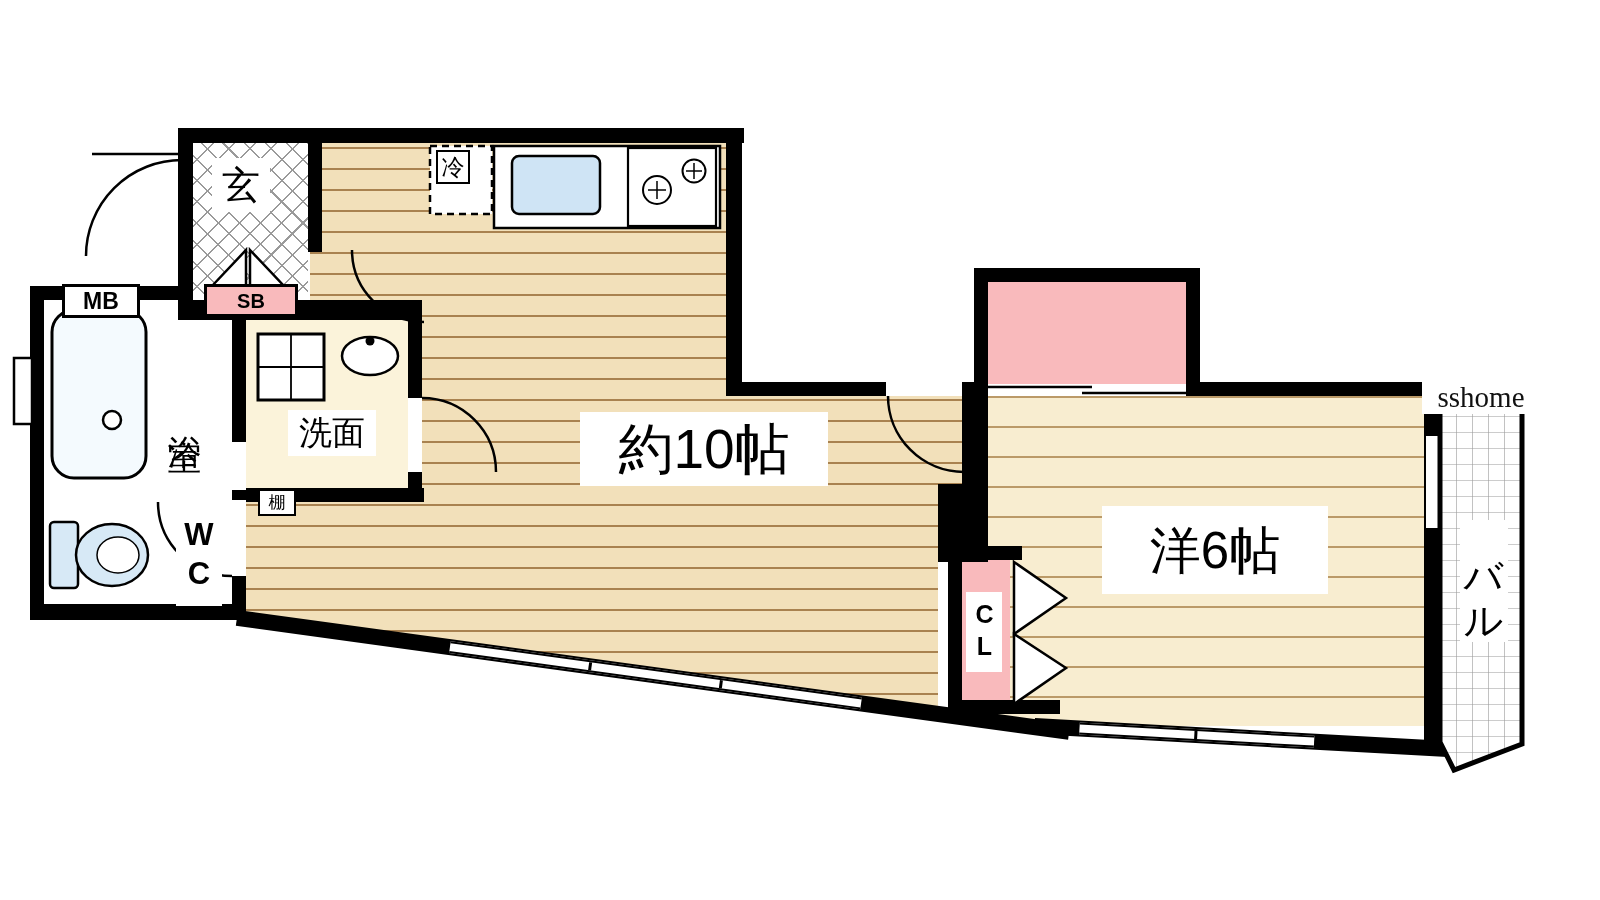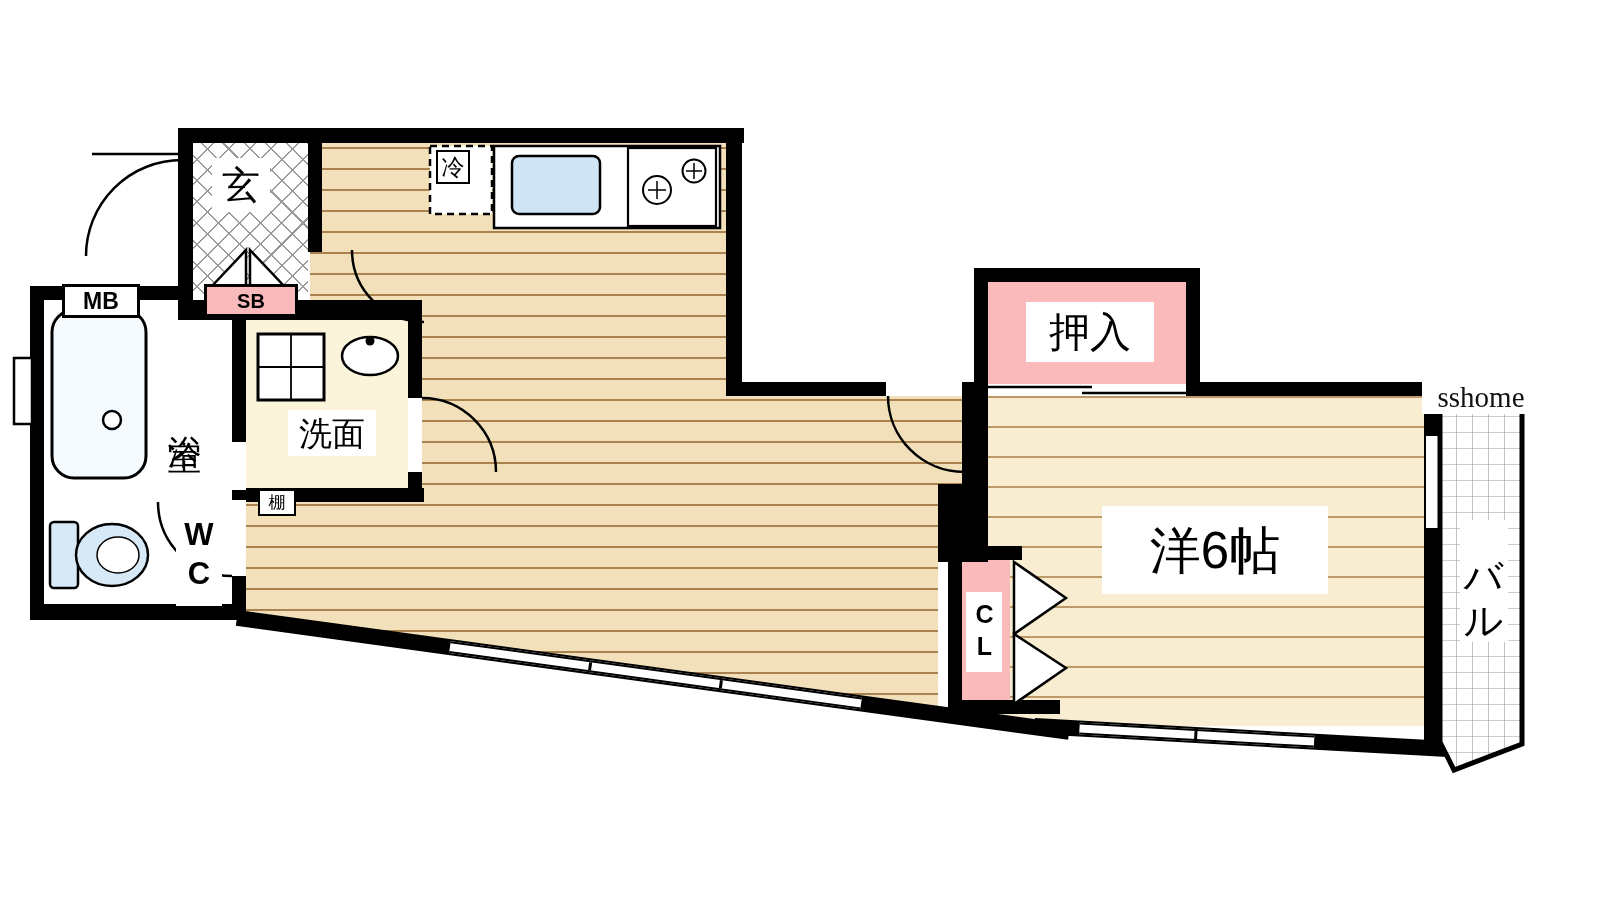--- a/index.html
+++ b/index.html
@@ -133,23 +133,23 @@
     <path d="M 158 502 A 74 74 0 0 0 232 576" fill="none" stroke="#000" stroke-width="2.5"></path>
     <path d="M 888 396 A 76 76 0 0 0 964 472" fill="none" stroke="#000" stroke-width="2.5"></path>
 
     <rect x="14" y="358" width="18" height="66" fill="#fff" stroke="#000" stroke-width="2.5"></rect>
   </svg>
 
   <div class="label wbg" style="left:212px;top:158px;width:58px;height:54px;font-size:38px;">玄</div>
   <div class="label wbg" style="left:62px;top:284px;width:78px;height:34px;border:3px solid #000;font-size:23px;font-weight:bold;">MB</div>
   <div class="label" style="left:204px;top:284px;width:94px;height:33px;border:3px solid #000;background:#f9babc;font-size:20px;font-weight:bold;">SB</div>
   <div class="label wbg vlabel" style="left:160px;top:350px;width:50px;height:124px;font-size:34px;">浴室</div>
-  <div class="label wbg" style="left:288px;top:410px;width:88px;height:46px;font-size:33px;">洗面</div>
+  <div class="label wbg" style="left:288px;top:410px;width:88px;height:46px;font-size:33px;font-family:Liberation Serif, serif;">洗面</div>
   <div class="label wbg" style="left:258px;top:489px;width:38px;height:27px;border:2px solid #000;font-size:17px;">棚</div>
   <div class="label wbg vlabel" style="left:176px;top:506px;width:46px;height:100px;font-size:31px;font-weight:bold;">WC</div>
   <div class="label wbg" style="left:436px;top:150px;width:34px;height:34px;border:2.5px solid #000;font-size:23px;">冷</div>
-  <div class="label wbg" style="left:1026px;top:302px;width:128px;height:60px;font-size:41px;">押入</div>
+  <div class="label wbg" style="left:580px;top:412px;width:248px;height:74px;font-size:55px;">約10帖</div>
   <div class="label wbg" style="left:1102px;top:506px;width:226px;height:88px;font-size:51px;">洋6帖</div>
   <div class="label wbg vlabel" style="left:966px;top:592px;width:36px;height:80px;font-size:25px;font-weight:bold;">CL</div>
   <div class="label wbg vlabel" style="left:1460px;top:520px;width:48px;height:122px;font-size:39px;">バル</div>
   <div class="label wbg" style="left:1422px;top:380px;width:118px;height:34px;font-size:29px;font-family:'Liberation Serif','DejaVu Serif',serif;color:#111;">sshome</div>
 
 </div>
 
 </body></html>

